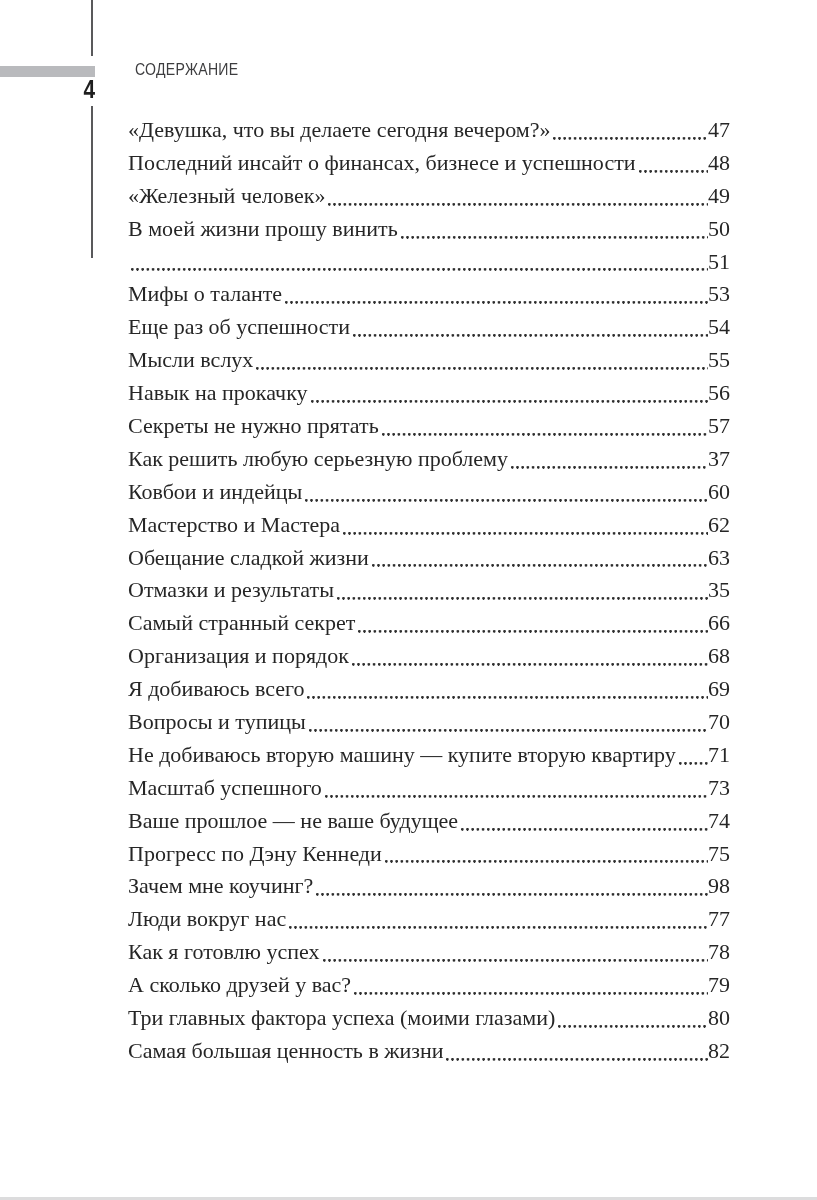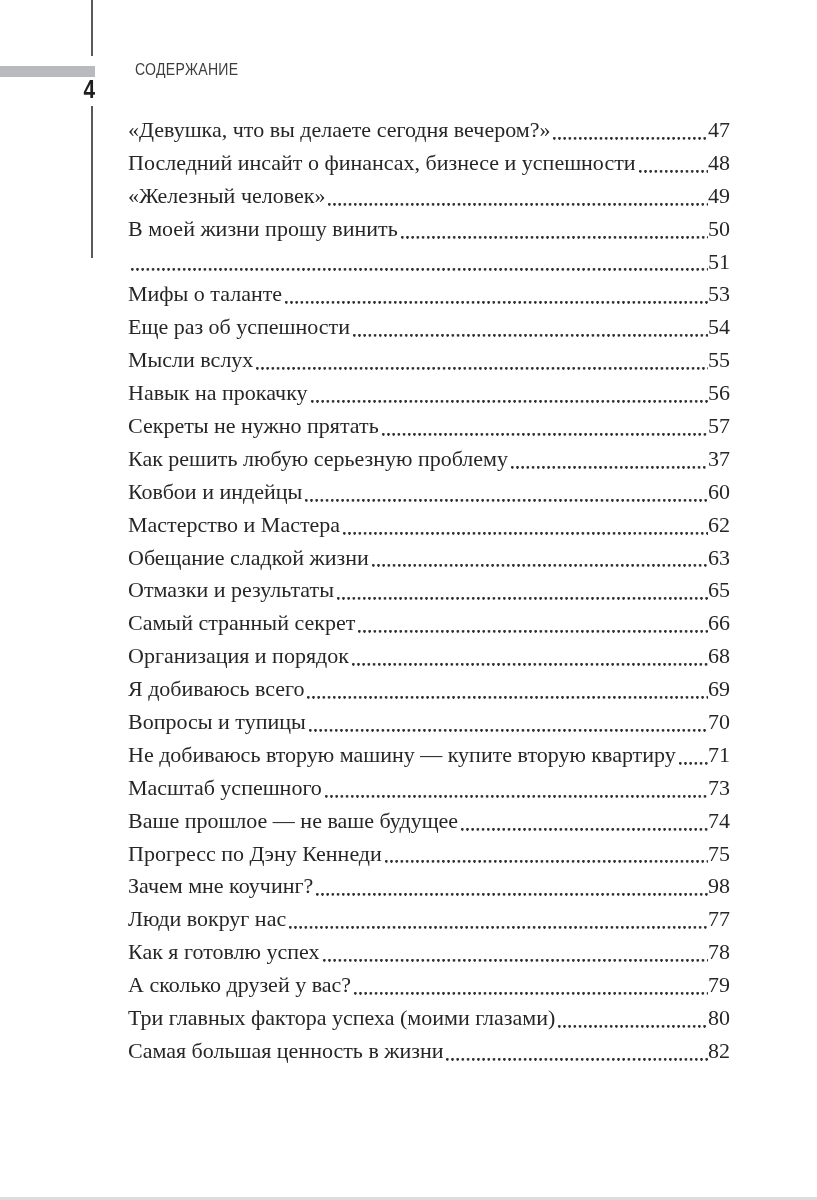--- a/index.html
+++ b/index.html
@@ -196,21 +196,21 @@
 
   <div class="toc-row">
     <span class="toc-title">Обещание сладкой жизни</span>
     <span class="toc-leader"></span>
     <span class="toc-page">63</span>
   </div>
 
   <div class="toc-row">
     <span class="toc-title">Отмазки и результаты</span>
     <span class="toc-leader"></span>
-    <span class="toc-page">65</span>
+    <span class="toc-page">35</span>
   </div>
 
   <div class="toc-row">
     <span class="toc-title">Самый странный секрет</span>
     <span class="toc-leader"></span>
     <span class="toc-page">66</span>
   </div>
 
   <div class="toc-row">
     <span class="toc-title">Организация и порядок</span>

